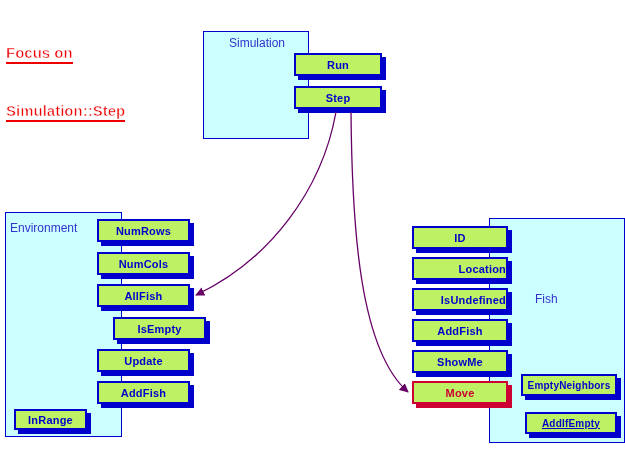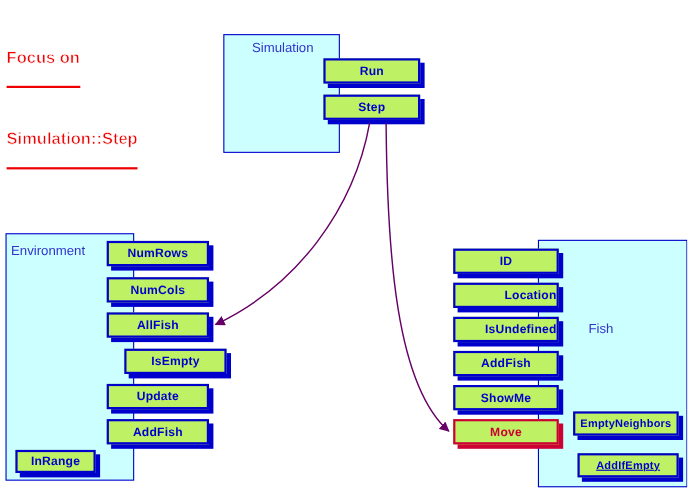--- a/index.html
+++ b/index.html
@@ -28,21 +28,21 @@
     font-size: 15px;
     line-height: 18px;
     color: #ee0000;
     letter-spacing: 0px;
     white-space: pre;
   }
   .title-line {
     display: block;
     border-bottom: 2px solid #ee0000;
     width: max-content;
-    padding-bottom: 16px;
+    padding-bottom: 0px;
     margin-bottom: 2px;
     text-shadow:
        1px 0 0 #ffffff,
       -1px 0 0 #ffffff,
        0 1px 0 #ffffff,
        0 -1px 0 #ffffff;
     -webkit-text-stroke: 0.6px #ffffff;
   }
 
   

